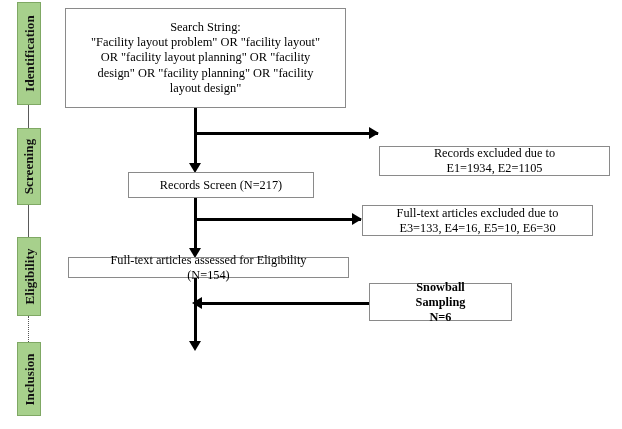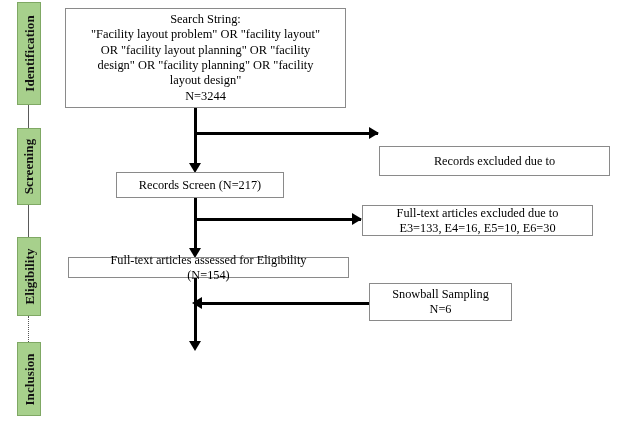--- a/index.html
+++ b/index.html
@@ -66,26 +66,26 @@
     display: flex;
     align-items: center;
     justify-content: center;
     text-align: center;
     font-size: 12.3px;
     line-height: 1.22;
     padding: 2px 20px;
     color: #000000;
   }
   #box-search     { left: 65px;  top: 8px;   width: 281px; height: 100px; font-size: 12.4px; line-height: 1.24; }
-  #box-screen     { left: 116px; top: 172px; width: 168px; height: 26px; }
+  #box-screen     { left: 128px; top: 172px; width: 186px; height: 26px; }
   #box-eligible   { left: 68px;  top: 257px; width: 281px; height: 21px; text-align: center; }
   #box-included   { left: 104px; top: 350px; width: 189px; height: 23px; }
   #box-excluded-1 { left: 379px; top: 119px; width: 231px; height: 30px; margin-top: 27px; }
   #box-excluded-2 { left: 362px; top: 205px; width: 231px; height: 31px; }
-  #box-snowball   { left: 369px; top: 283px; width: 143px; height: 38px; }
+  #box-snowball   { left: 369px; top: 283px; width: 143px; height: 38px; font-weight: bold; }
 
   .box-lines { display: block; width: 100%; }
   .box-line { display: block; }
 
   
   .vline { position: absolute; background: #000000; width: 3px; }
   .hline { position: absolute; background: #000000; height: 3px; }
 
   
   #trunk-1 { left: 194px; top: 108px; height: 56px; }
@@ -167,27 +167,27 @@
   <div class="arrow-left" id="arrowhead-snowball"></div>
   <div class="arrow-down" id="arrowhead-included"></div>
 
   <div class="box" id="box-search">
     <span class="box-lines">
       <span class="box-line">Search String:</span>
       <span class="box-line">"Facility layout problem" OR "facility layout"</span>
       <span class="box-line">OR "facility layout planning" OR "facility</span>
       <span class="box-line">design" OR "facility planning" OR "facility</span>
       <span class="box-line">layout design"</span>
-      <span class="box-line">N=3244</span>
     </span>
   </div>
 
   <div class="box" id="box-excluded-1">
     <span class="box-lines">
       <span class="box-line">Records excluded due to</span>
+      <span class="box-line">E1=1934, E2=1105</span>
     </span>
   </div>
 
   <div class="box" id="box-screen">
     <span class="box-lines">
       <span class="box-line">Records Screen (N=217)</span>
     </span>
   </div>
 
   <div class="box" id="box-excluded-2">

